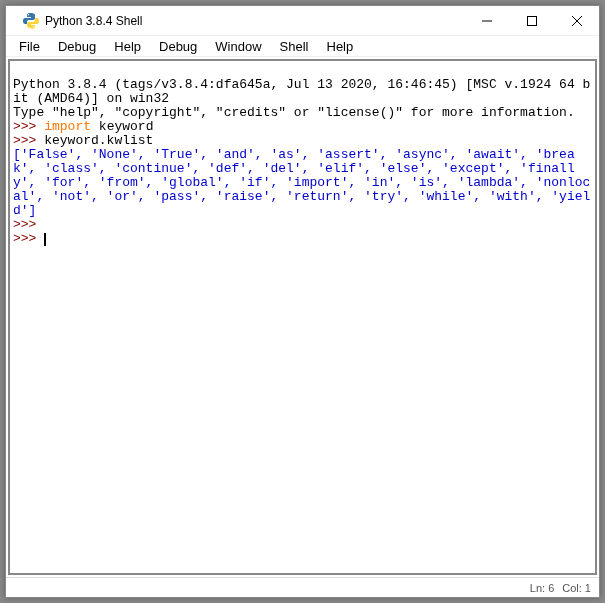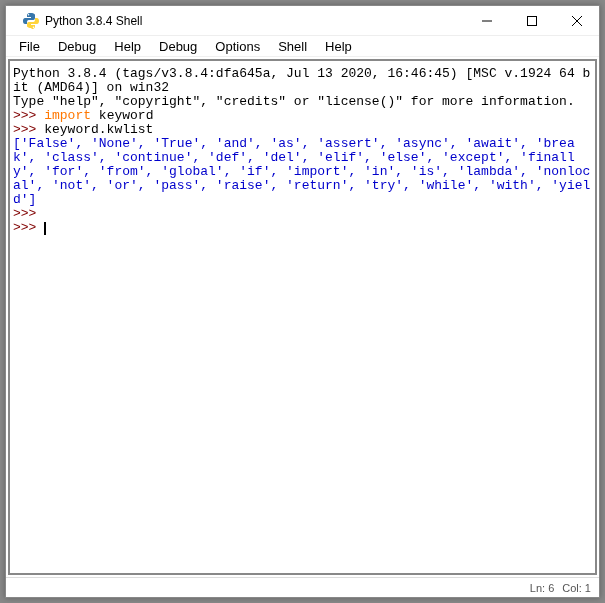--- a/index.html
+++ b/index.html
@@ -51,21 +51,21 @@
     }
     .menu-item { padding: 2px 9px; cursor: default; }
     .terminal {
       flex: 1;
       margin: 2px;
       border: 2px solid #888;
       background: #fff;
       font-family: "Courier New", "NSimSun", monospace;
       font-size: 13px;
       line-height: 14px;
-      padding: 6px 3px;
+      padding: 17px 3px;
       overflow: hidden;
       white-space: pre-wrap;
       word-break: break-all;
       position: relative;
     }
     .out { color: #000; }
     .prompt { color: #800000; }
     .kw { color: #ff7700; }
     .txt { color: #000; }
     .bluout { color: #0000cc; }
@@ -127,21 +127,21 @@
           </svg>
       </div>
     </div>
   </div>
 
   <div class="menubar">
     <span class="menu-item">File</span>
     <span class="menu-item">Debug</span>
     <span class="menu-item">Help</span>
     <span class="menu-item">Debug</span>
-    <span class="menu-item">Options</span>
+    <span class="menu-item">Window</span>
     <span class="menu-item">Shell</span>
     <span class="menu-item">Help</span>
   </div>
 
   <div class="terminal"><span class="out">Python 3.8.4 (tags/v3.8.4:dfa645a, Jul 13 2020, 16:46:45) [MSC v.1924 64 bit (AMD64)] on win32</span>
 <span class="out">Type "help", "copyright", "credits" or "license()" for more information.</span>
 <span class="prompt">&gt;&gt;&gt;</span> <span class="kw">import</span><span class="txt"> keyword</span>
 <span class="prompt">&gt;&gt;&gt;</span><span class="txt"> keyword.kwlist</span>
 <span class="bluout">['False', 'None', 'True', 'and', 'as', 'assert', 'async', 'await', 'break', 'class', 'continue', 'def', 'del', 'elif', 'else', 'except', 'finally', 'for', 'from', 'global', 'if', 'import', 'in', 'is', 'lambda', 'nonlocal', 'not', 'or', 'pass', 'raise', 'return', 'try', 'while', 'with', 'yield']</span>
 <span class="prompt">&gt;&gt;&gt;</span>

